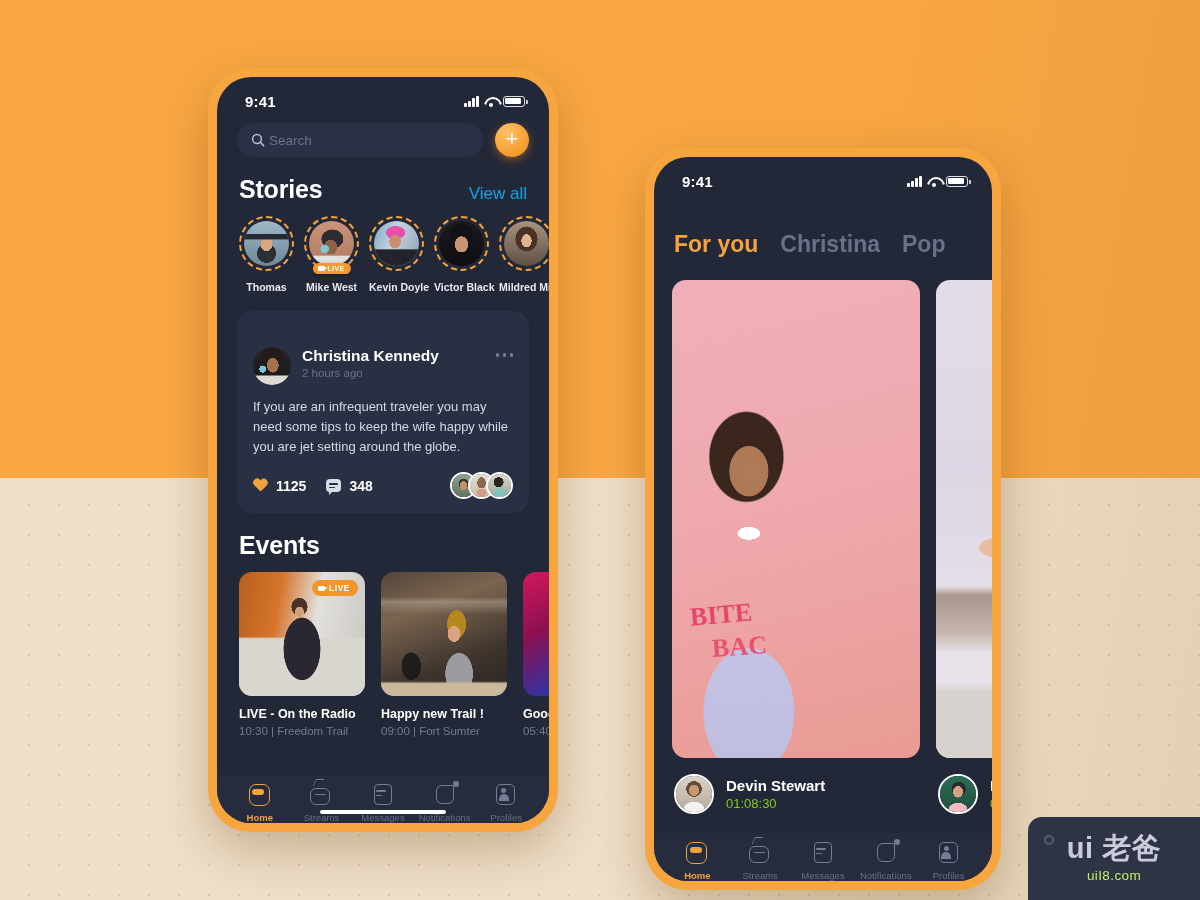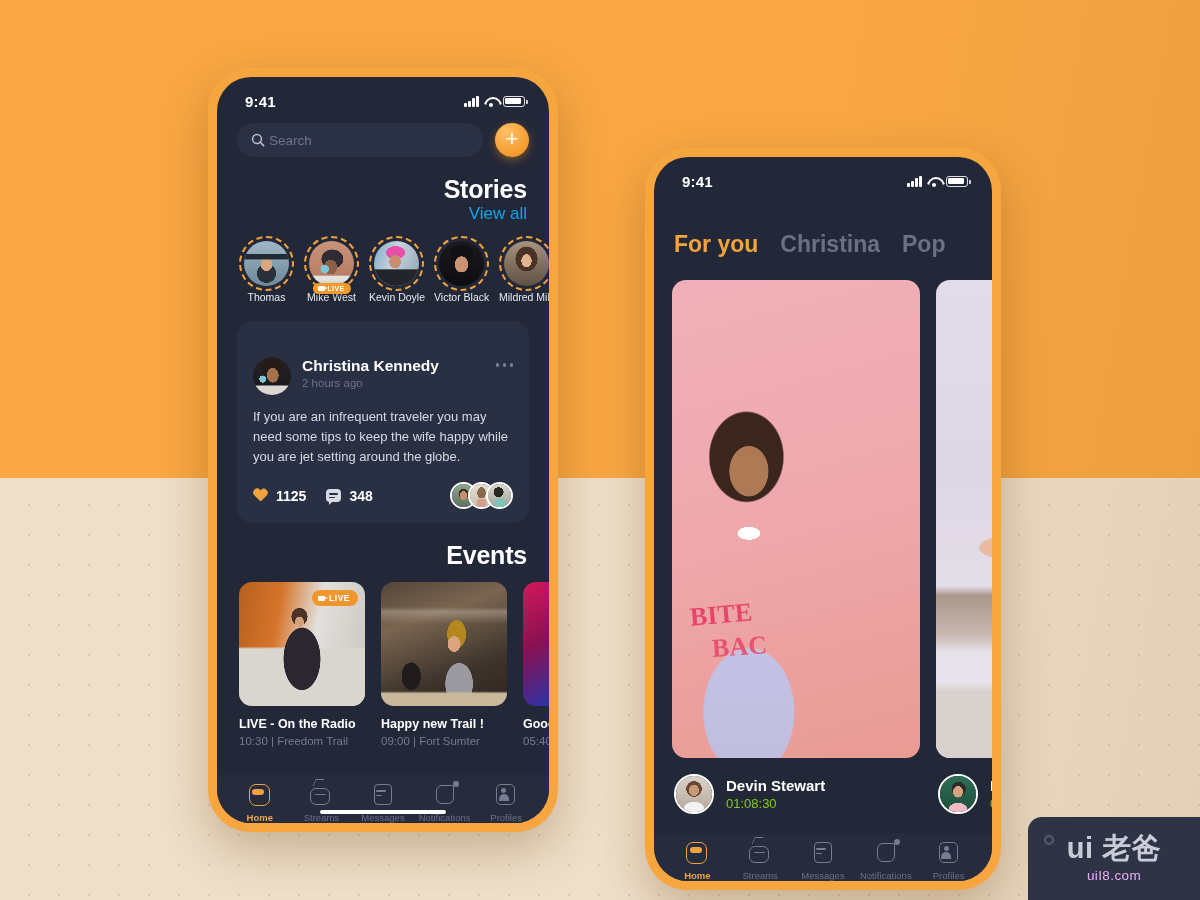--- a/index.html
+++ b/index.html
@@ -92,36 +92,35 @@
     background: radial-gradient(circle at 35% 28%, #FFC168, #F49A2B 72%);
     display: flex; align-items: center; justify-content: center;
     box-shadow: 0 3px 9px rgba(230,140,20,.45);
   }
   .fab span { color: #fff; font-size: 22px; line-height: 0; font-weight: 300; margin-top:-2px; }
 
   
   .sec-head {
     display: flex; align-items: flex-end; justify-content: space-between;
     padding: 18px 22px 8px 22px;
-    flex-direction: column;
   }
   .sec-title { color: #fff; font-size: 25px; font-weight: bold; letter-spacing: -.2px; }
   .sec-link { color: #0ea5e9; font-size: 17px; }
 
   
   .stories { display: flex; gap: 10px; padding: 4px 0 0 22px; overflow: hidden; }
   .story { width: 55px; flex: 0 0 auto; text-align: center; position: relative; }
   .story-ring {
     width: 55px; height: 55px; border-radius: 50%;
     border: 2px dashed #F3A23C; padding: 3px;
     display: flex; align-items: center; justify-content: center;
   }
   .story-av { width: 100%; height: 100%; border-radius: 50%; overflow: hidden; position: relative; }
   .story-name {
-    color: #E9EAF0; font-size: 10.5px; font-weight: normal; 
+    color: #E9EAF0; font-size: 10.5px; font-weight: bold; margin-top: 10px;
     white-space: nowrap;
   }
   .live-pill {
     position: absolute; left: 50%; transform: translateX(-50%); top: 47px;
     background: #F49A2B; color: #fff; font-size: 7px; font-weight: bold;
     border-radius: 7px; padding: 2.2px 6px 2.2px 5px;
     display: flex; align-items: center; gap: 3px; letter-spacing: .4px;
     z-index: 4; box-shadow: 0 1px 4px rgba(0,0,0,.3);
   }
   .cam-glyph {
@@ -262,21 +261,21 @@
     position: absolute; left: 1028px; top: 817px; width: 172px; height: 83px;
     background: #2E3346; border-radius: 14px 0 0 0;
     display: flex; flex-direction: column; align-items: center; justify-content: center;
     z-index: 10;
   }
   .wm-dot {
     position: absolute; left: 16px; top: 18px; width: 10px; height: 10px;
     border: 2px solid #565C72; border-radius: 50%;
   }
   .wm-main { color:#C9CCD8; font-size: 29px; font-weight: bold; letter-spacing: .5px; line-height: 1; }
-  .wm-sub { color:#f0abfc; font-size: 13.5px; margin-top: 5px; letter-spacing: .4px; }
+  .wm-sub { color:#bef264; font-size: 13.5px; margin-top: 5px; letter-spacing: .4px; }
 
   
   .ph { position:absolute; inset:0; }
 </style>
 </head>
 <body>
 
 <div id="bg-orange"></div>
 <div id="bg-cream"></div>
 <div id="bg-dots"></div>

